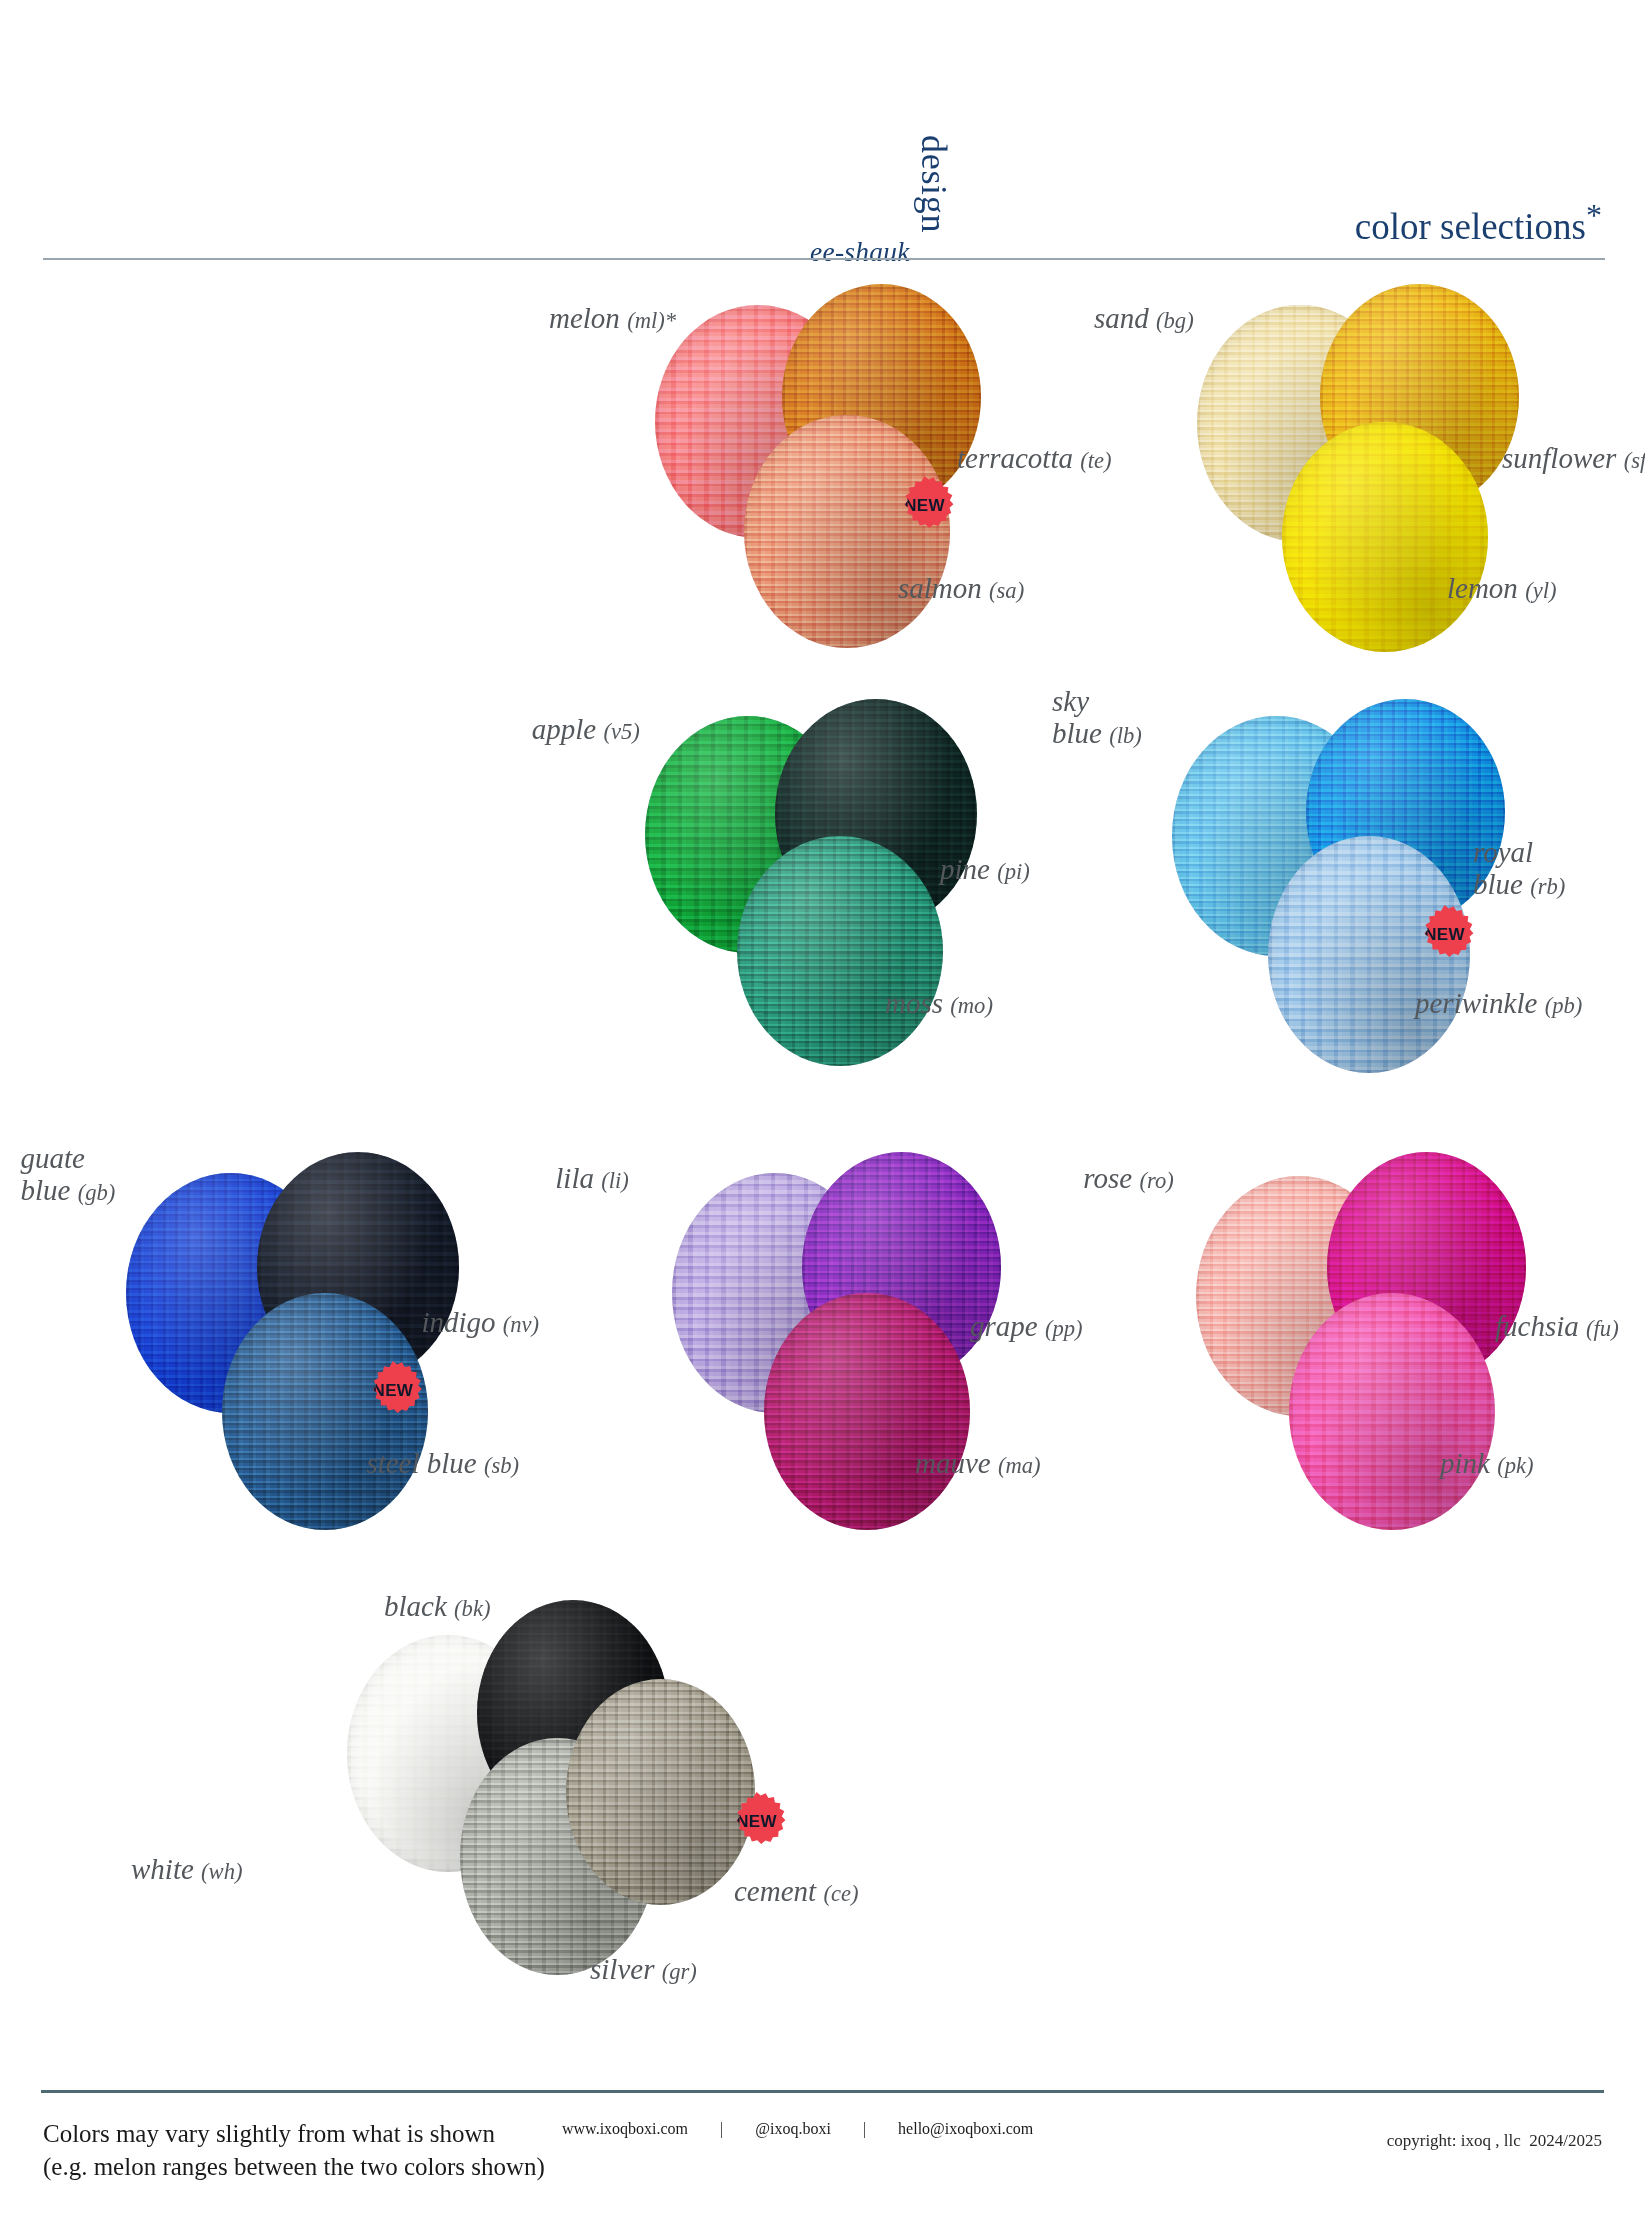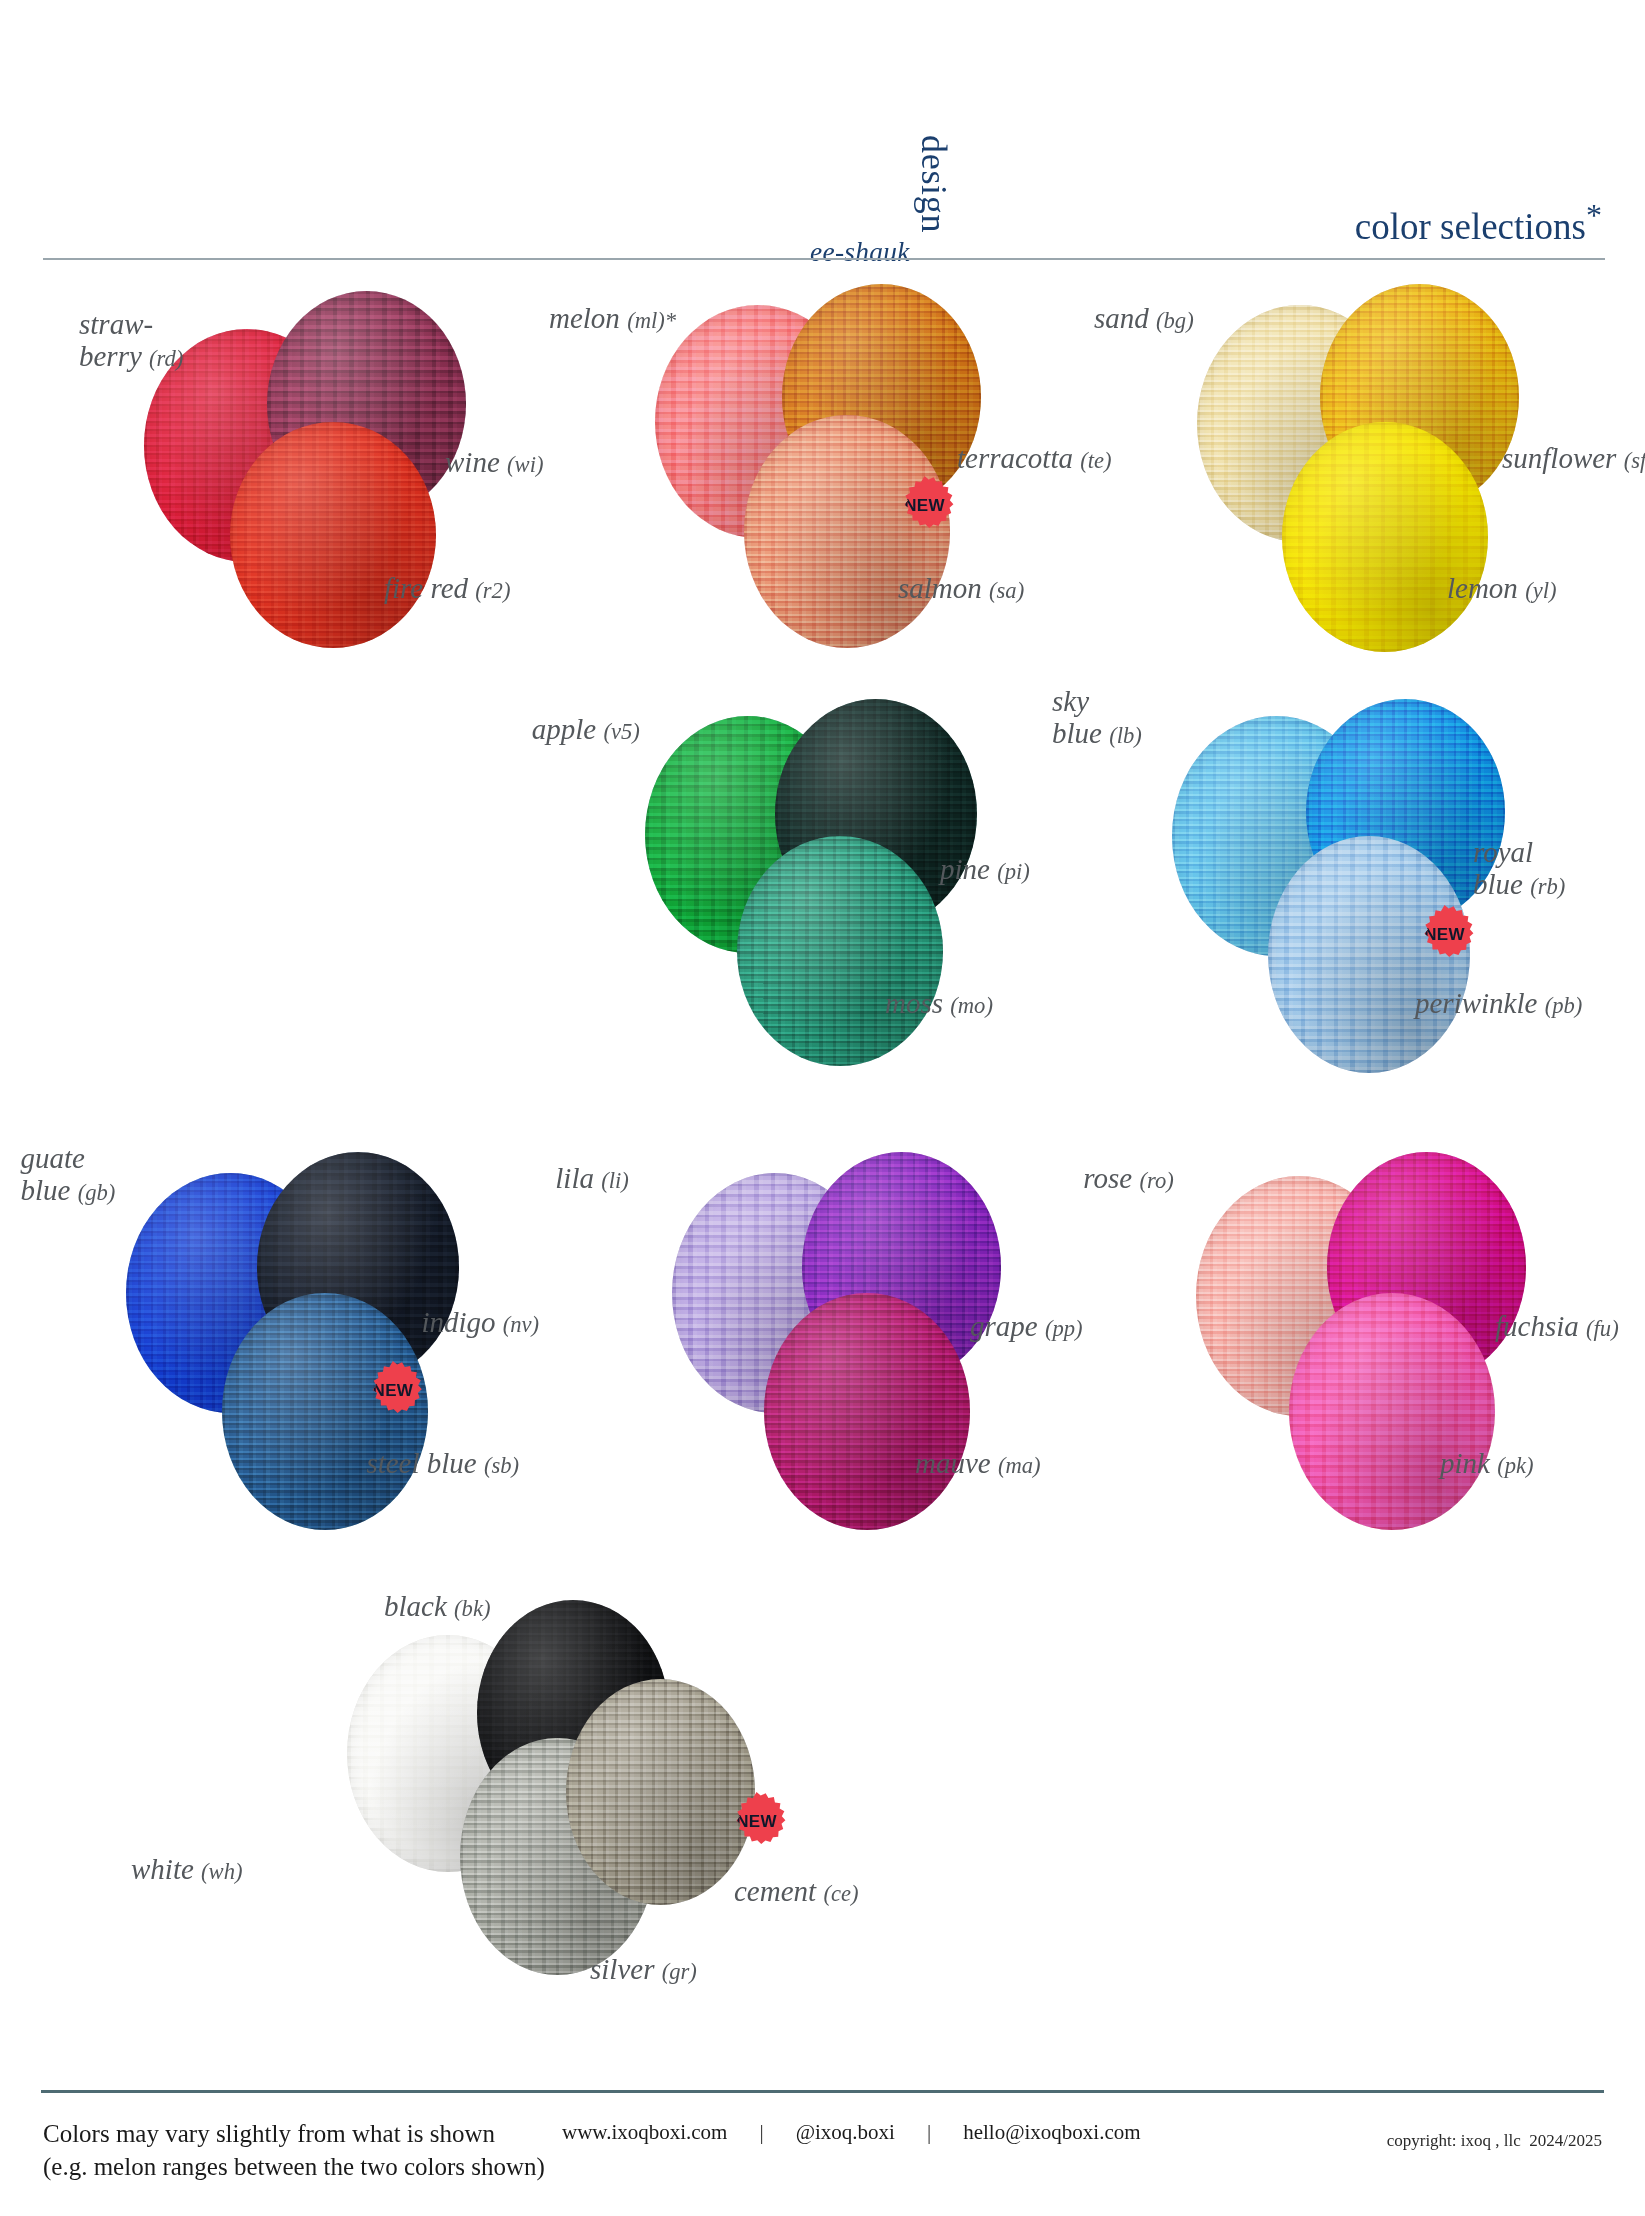--- a/index.html
+++ b/index.html
@@ -103,59 +103,41 @@
   
   .footer-rule{position:absolute;left:41px;top:2090px;width:1563px;height:3.4px;background:#4e6b73;}
   .footer{position:absolute;left:0;top:2098px;width:1645px;height:96px;}
   .foot-note{
     position:absolute;left:43px;top:19px;
     font-family:"Liberation Serif", serif;font-size:25px;color:#1a1a1a;line-height:1.32;
     white-space:pre-line;
   }
   .foot-contact{
     position:absolute;left:562px;top:22px;
-    font-family:"Liberation Serif", serif;font-size:21px;color:#1a1a1a;white-space:pre;
+    font-family:"Liberation Serif", serif;font-size:16px;color:#1a1a1a;white-space:pre;
   }
   .foot-contact .sep{padding:0 32px;color:#333;}
   .foot-copy{
     position:absolute;right:43px;top:33px;
     font-family:"Liberation Serif", serif;font-size:17px;color:#2a2a2a;white-space:pre;
   }
 </style>
 </head>
 <body>
 
 <div class="header">
   <div class="logo-wrap">
     <div class="logo-sub">ee-shauk</div>
     <div class="logo-design">design</div>
   </div>
   <div class="header-title"><span>color selections</span><span class="ast">*</span></div>
   <div class="header-rule"></div>
 </div>
 
 <div class="grid">
-    <div class="group" style="left: 41px; top: -89px;">
-      <div class="sw" style="left: 103px; top: 144px; width: 206px; height: 233px; background: rgb(200, 36, 63);">
-        <div class="tex weave-a" style="background-color: rgb(232, 86, 110); mix-blend-mode: overlay;"></div>
-        <div class="tex" style="opacity: 1; background: radial-gradient(at 34% 26%, rgba(255, 255, 255, 0.22), rgba(255, 255, 255, 0) 58%), radial-gradient(at 72% 82%, rgba(0, 0, 0, 0.22), rgba(0, 0, 0, 0) 62%);"></div>
-      </div>
-      <div class="sw" style="left: 226px; top: 106px; width: 199px; height: 226px; background: rgb(122, 52, 80);">
-        <div class="tex weave-b" style="background-color: rgb(176, 122, 146); mix-blend-mode: overlay;"></div>
-        <div class="tex" style="opacity: 1; background: radial-gradient(at 34% 26%, rgba(255, 255, 255, 0.22), rgba(255, 255, 255, 0) 58%), radial-gradient(at 72% 82%, rgba(0, 0, 0, 0.22), rgba(0, 0, 0, 0) 62%);"></div>
-      </div>
-      <div class="sw" style="left: 189px; top: 237px; width: 206px; height: 226px; background: rgb(207, 58, 44);">
-        <div class="tex weave-c" style="background-color: rgb(239, 106, 74); mix-blend-mode: overlay;"></div>
-        <div class="tex" style="opacity: 1; background: radial-gradient(at 34% 26%, rgba(255, 255, 255, 0.22), rgba(255, 255, 255, 0) 58%), radial-gradient(at 72% 82%, rgba(0, 0, 0, 0.22), rgba(0, 0, 0, 0) 62%);"></div>
-      </div>
-      <div class="lbl" style="left: 38px; top: 123px;">straw-
-berry <span class="code">(rd)</span></div>
-      <div class="lbl" style="left: 404px; top: 261px;">wine <span class="code">(wi)</span></div>
-      <div class="lbl" style="left: 343px; top: 387px;">fire red <span class="code">(r2)</span></div>
-    </div>
     <div class="group" style="left: 583px; top: -89px;">
       <div class="sw" style="left: 72px; top: 120px; width: 206px; height: 233px; background: rgb(242, 98, 122);">
         <div class="tex weave-b" style="background-color: rgb(245, 216, 154); mix-blend-mode: overlay;"></div>
         <div class="tex" style="opacity: 1; background: radial-gradient(at 34% 26%, rgba(255, 255, 255, 0.22), rgba(255, 255, 255, 0) 58%), radial-gradient(at 72% 82%, rgba(0, 0, 0, 0.22), rgba(0, 0, 0, 0) 62%);"></div>
       </div>
       <div class="sw" style="left: 199px; top: 99px; width: 199px; height: 226px; background: rgb(193, 112, 31);">
         <div class="tex weave-a" style="background-color: rgb(224, 154, 76); mix-blend-mode: overlay;"></div>
         <div class="tex" style="opacity: 1; background: radial-gradient(at 34% 26%, rgba(255, 255, 255, 0.22), rgba(255, 255, 255, 0) 58%), radial-gradient(at 72% 82%, rgba(0, 0, 0, 0.22), rgba(0, 0, 0, 0) 62%);"></div>
       </div>
       <div class="sw" style="left: 161px; top: 230px; width: 206px; height: 233px; background: rgb(224, 138, 114);">

